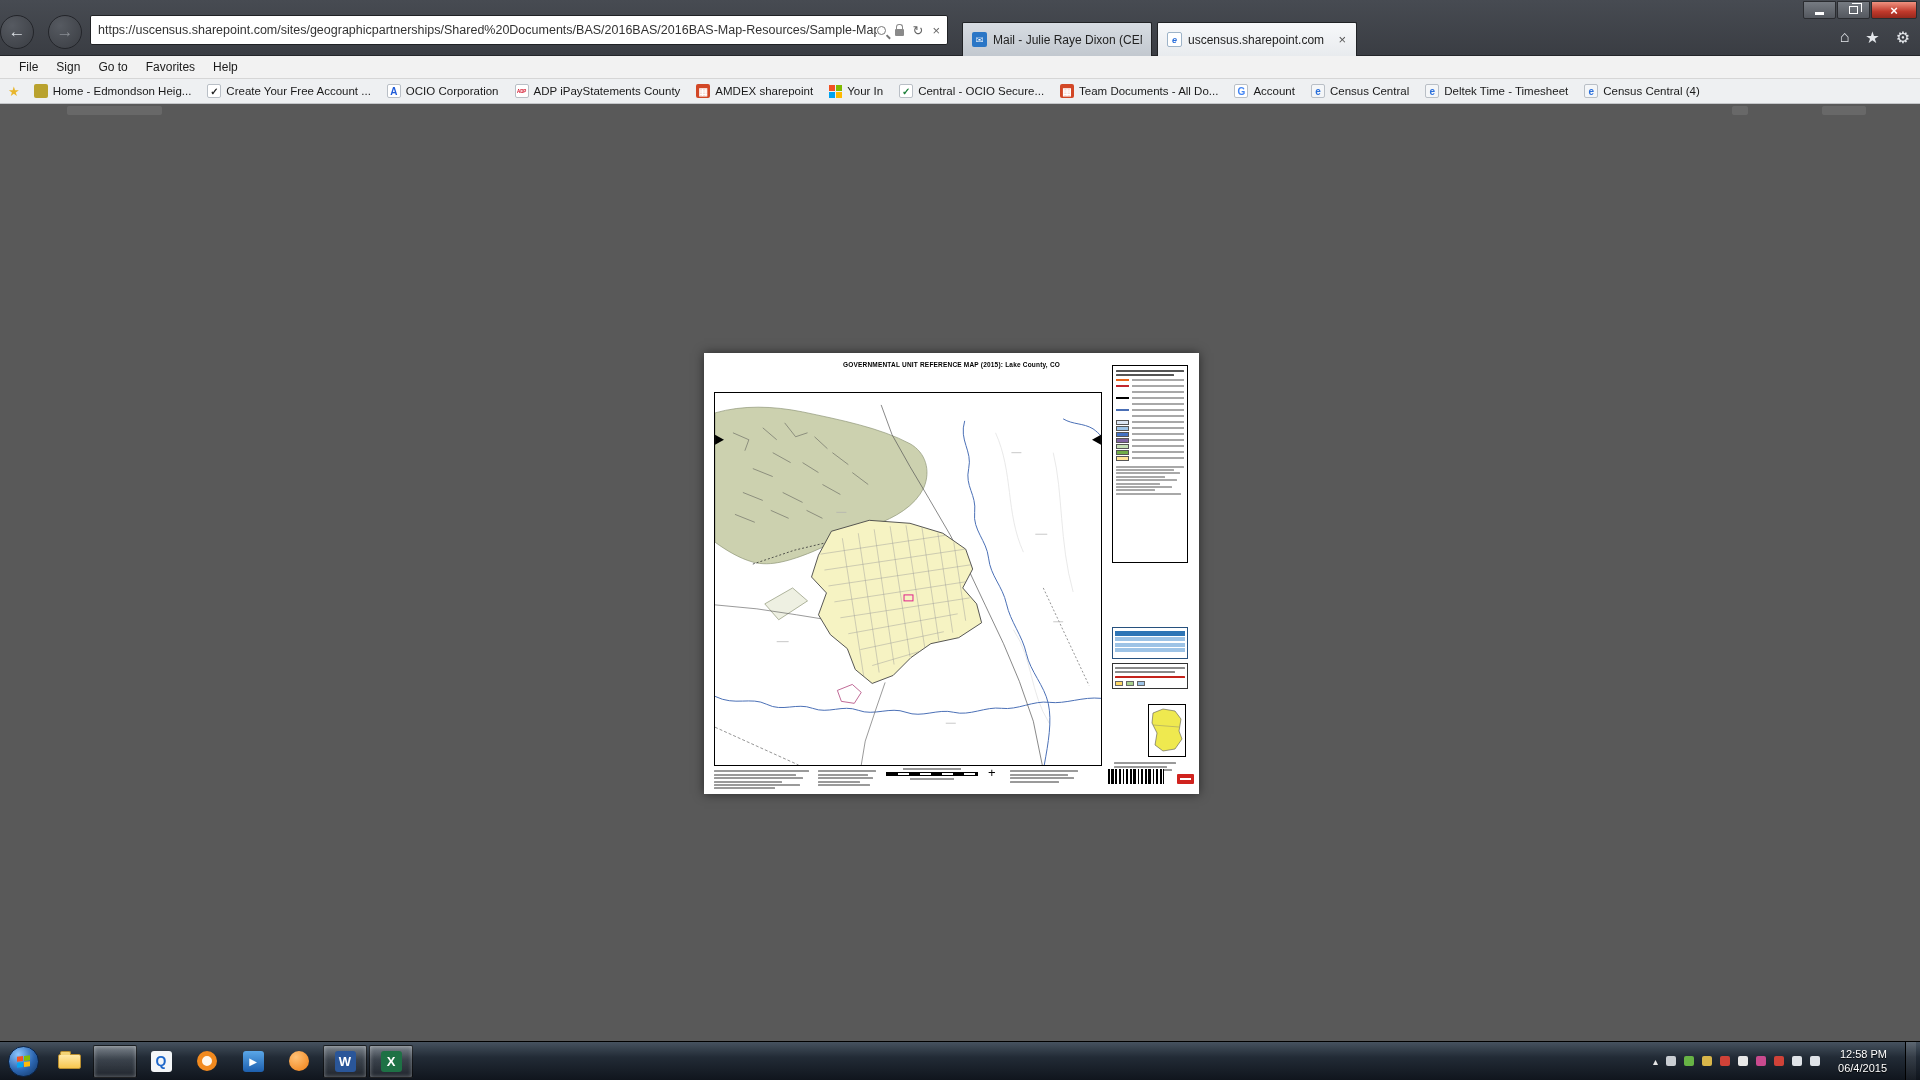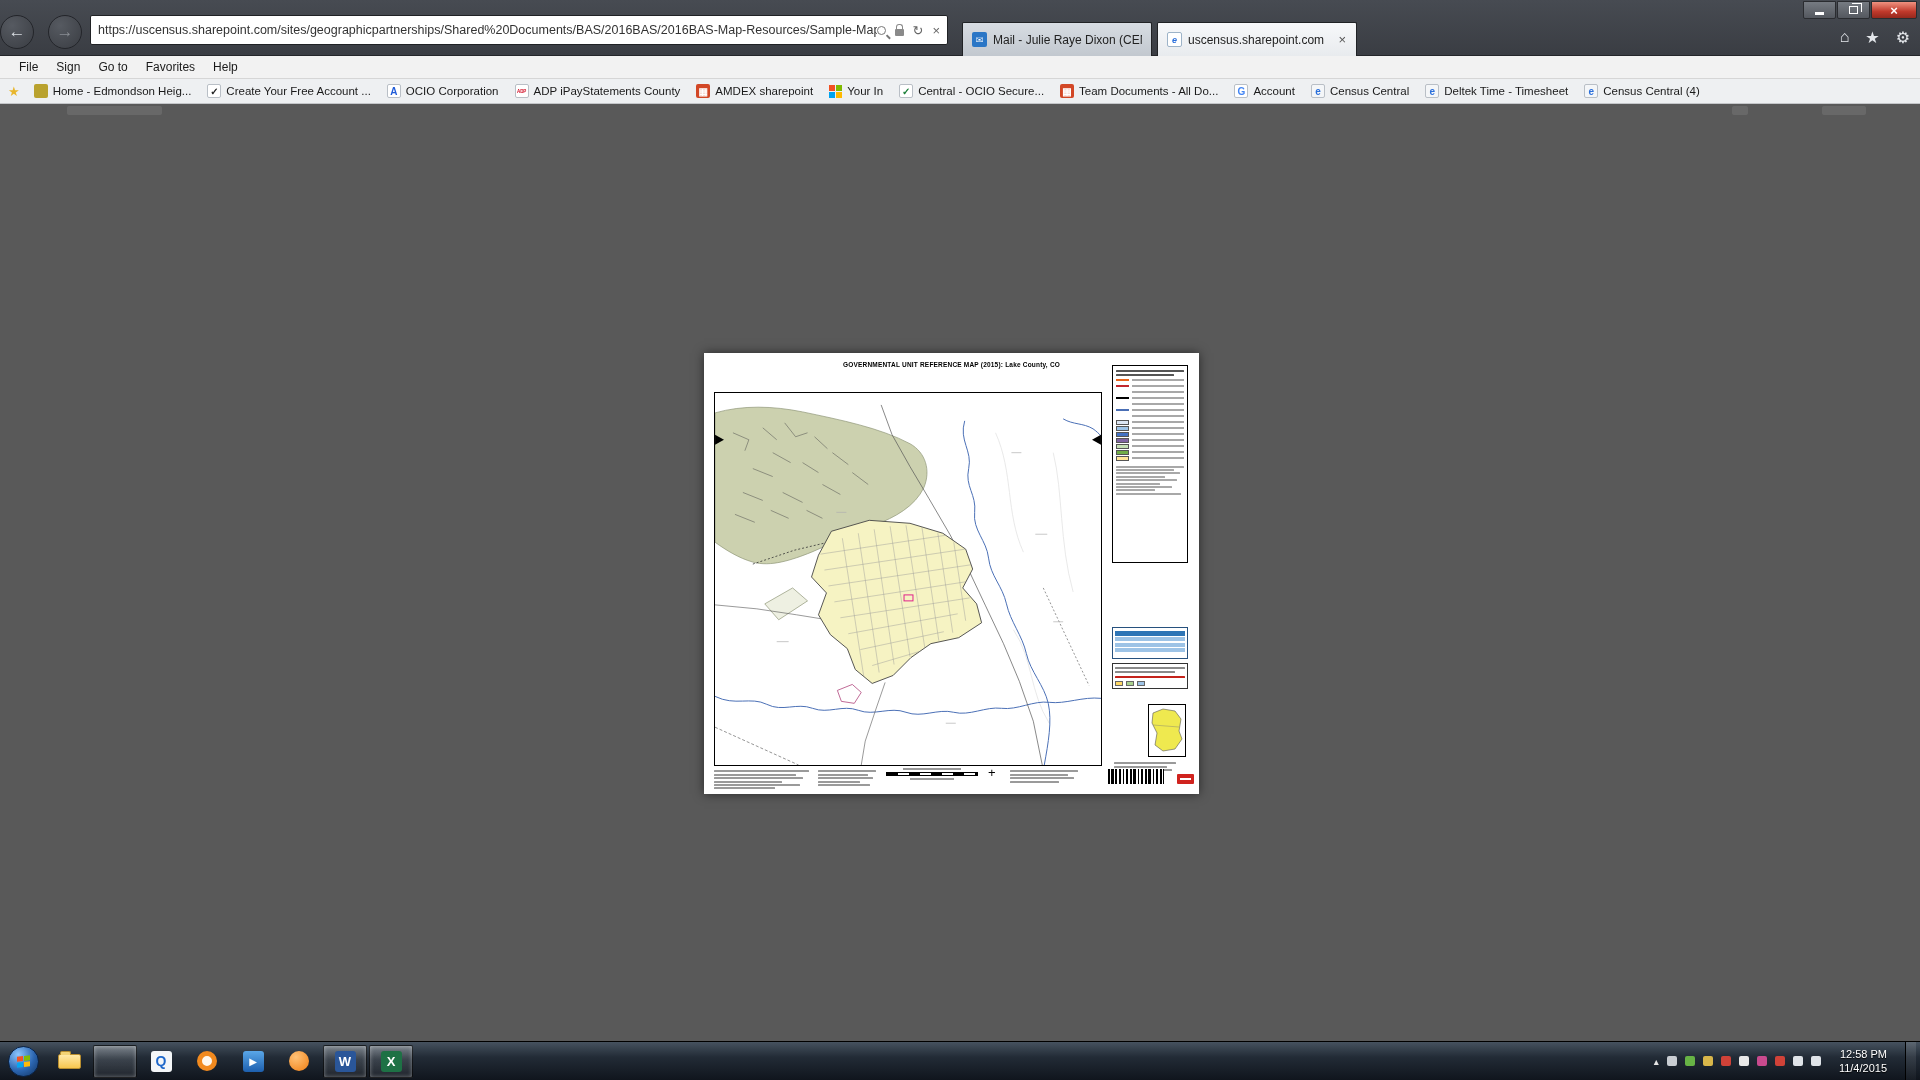--- a/index.html
+++ b/index.html
@@ -507,19 +507,19 @@
           <span class="ticon" style="background: rgb(216, 182, 74);"></span>
           <span class="ticon" style="background: rgb(208, 66, 56);"></span>
           <span class="ticon" style="background: rgb(232, 232, 232);"></span>
           <span class="ticon" style="background: rgb(201, 74, 142);"></span>
           <span class="ticon" style="background: rgb(208, 66, 56);"></span>
           <span class="ticon" style="background: rgb(223, 227, 232);"></span>
           <span class="ticon" style="background: rgb(223, 227, 232);"></span>
         </span>
       <div class="clock">
         <div>12:58 PM</div>
-        <div>11/4/2015</div>
+        <div>06/4/2015</div>
       </div>
       <div class="show-desktop"></div>
     </div>
   </div>
 
 </div>
 
 </body></html>

